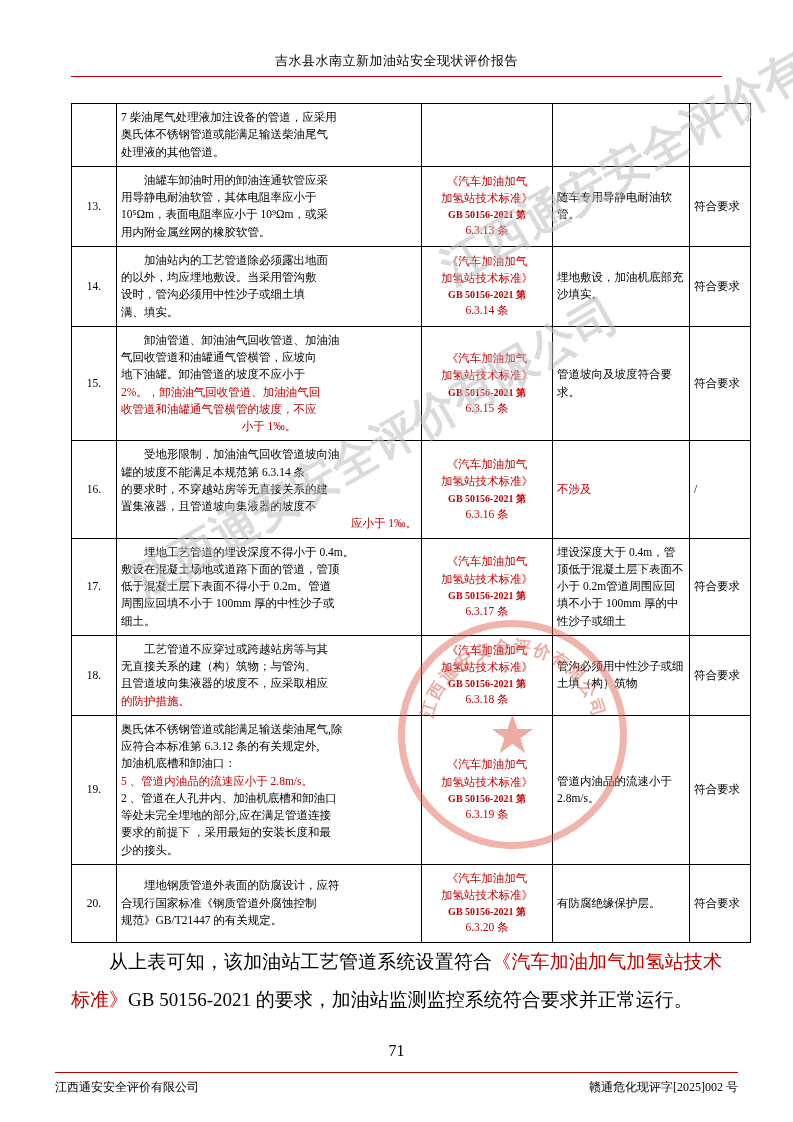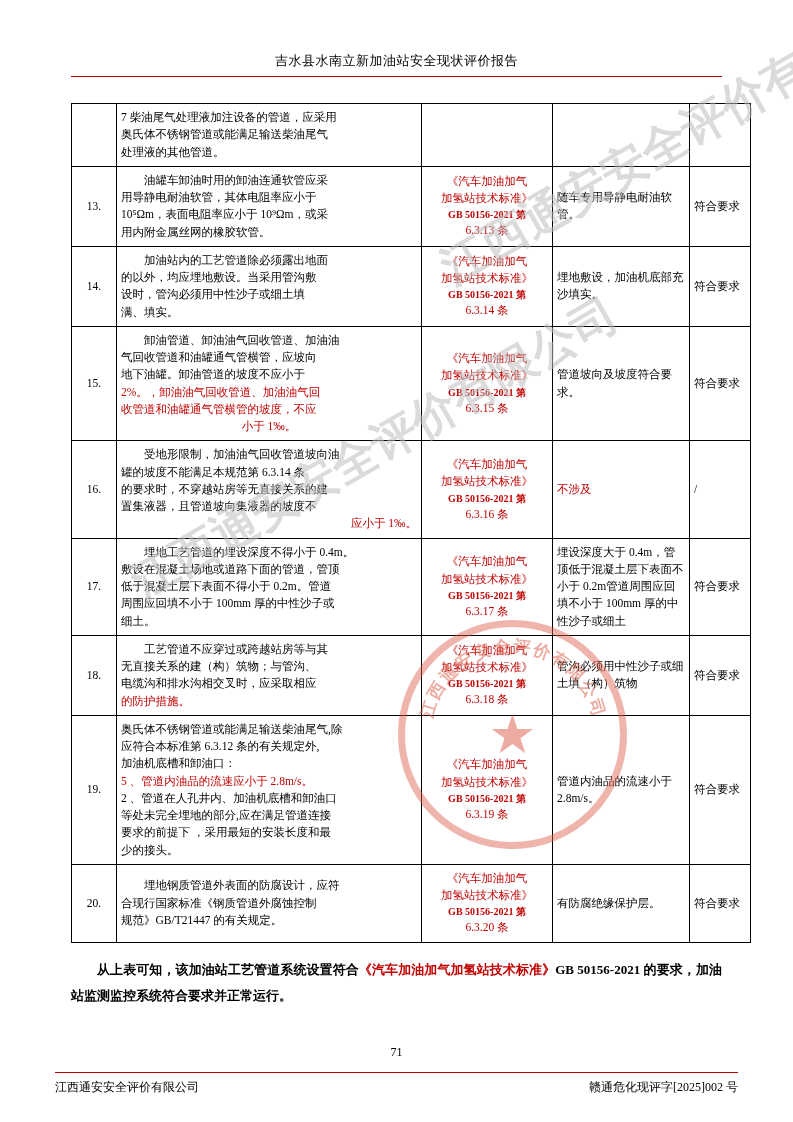--- a/index.html
+++ b/index.html
@@ -132,38 +132,36 @@
   td.c-concl {
     width: 52px;
     text-align: left;
   }
   .red { color: #c00000; }
   .indent { text-indent: 2em; display: block; }
   .cell-line { display: block; }
   .basis-small { font-size: 10px; font-weight: bold; }
   
   .after-para {
-    margin-top: 14px;
-    font-size: 13px;
+    font-size: 19px;
     line-height: 2.0;
     text-indent: 2em;
     text-align: justify;
     position: relative;
     z-index: 2;
-    font-weight: bold;
   }
   .after-para .red { color: #c00000; }
   
   .page-number {
     position: absolute;
     bottom: 62px;
     left: 0;
     width: 100%;
     text-align: center;
-    font-size: 12px;
+    font-size: 16px;
   }
   .footer {
     position: absolute;
     bottom: 26px;
     left: 55px;
     right: 55px;
     border-top: 1px solid #c00000;
     padding-top: 6px;
     display: flex;
     justify-content: space-between;
@@ -303,21 +301,21 @@
         </td>
         <td class="c-result">埋设深度大于 0.4m，管顶低于混凝土层下表面不小于 0.2m管道周围应回填不小于 100mm 厚的中性沙子或细土</td>
         <td class="c-concl">符合要求</td>
       </tr>
 
       <tr>
         <td class="c-num">18.</td>
         <td class="c-content">
           <span class="cell-line indent">工艺管道不应穿过或跨越站房等与其</span>
           <span class="cell-line">无直接关系的建（构）筑物；与管沟、</span>
-          <span class="cell-line">电缆沟和排水沟相交叉时，应采取相应</span>
+          <span class="cell-line">且管道坡向集液器的坡度不，应采取相应</span>
           <span class="cell-line red">的防护措施。</span>
         </td>
         <td class="c-basis">
           <span class="cell-line">《汽车加油加气</span>
           <span class="cell-line">加氢站技术标准》</span>
           <span class="cell-line basis-small">GB 50156-2021 第</span>
           <span class="cell-line">6.3.18 条</span>
         </td>
         <td class="c-result">管沟必须用中性沙子或细土填（构）筑物</td>
         <td class="c-concl">符合要求</td>

